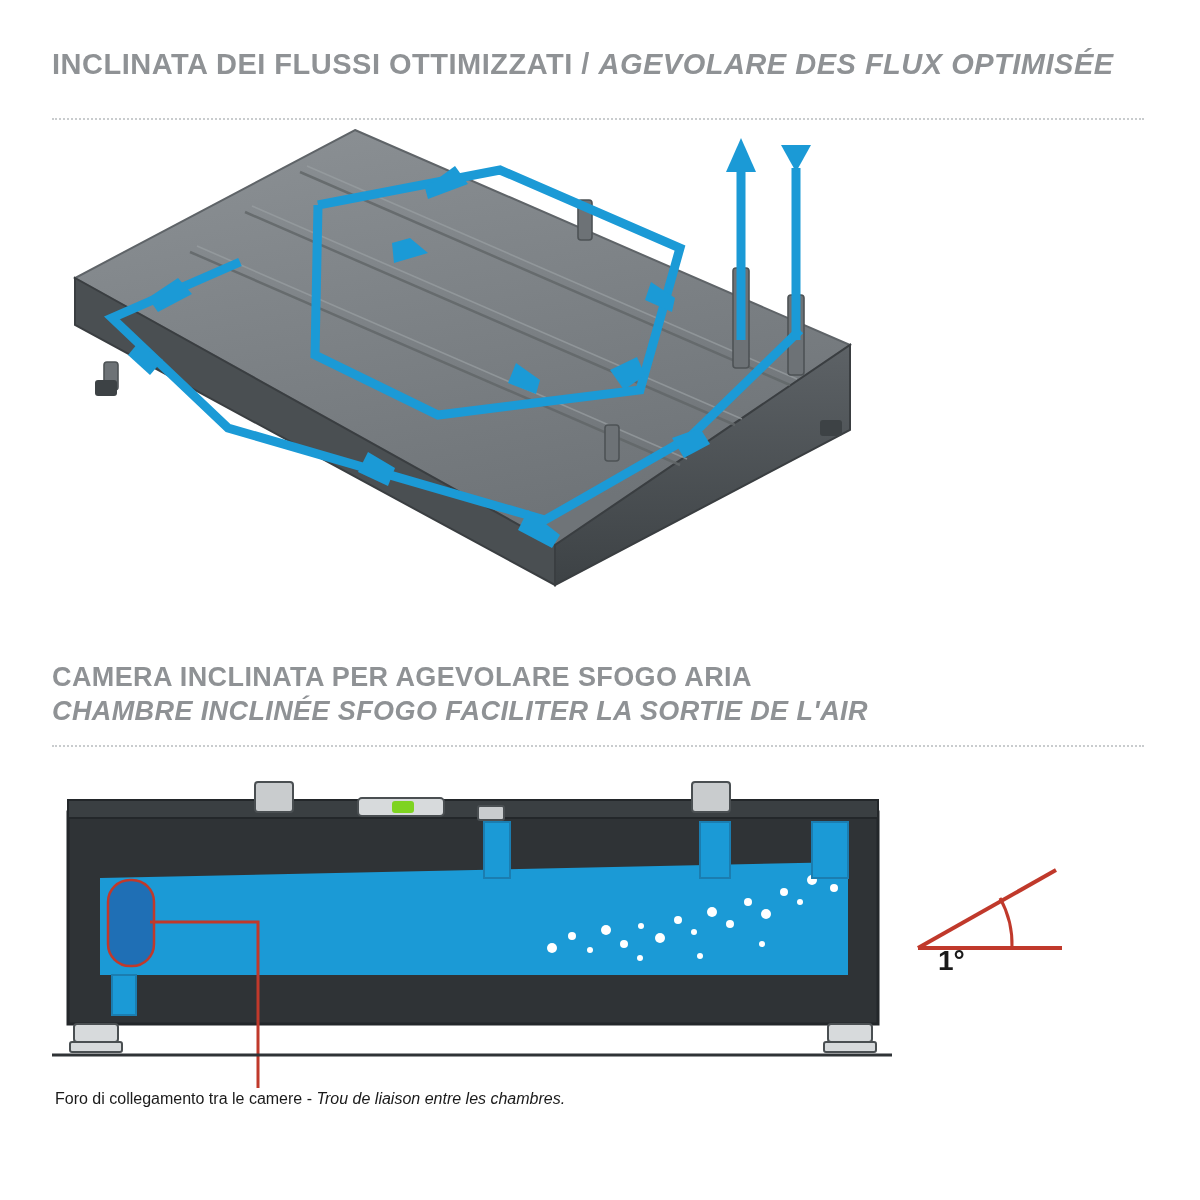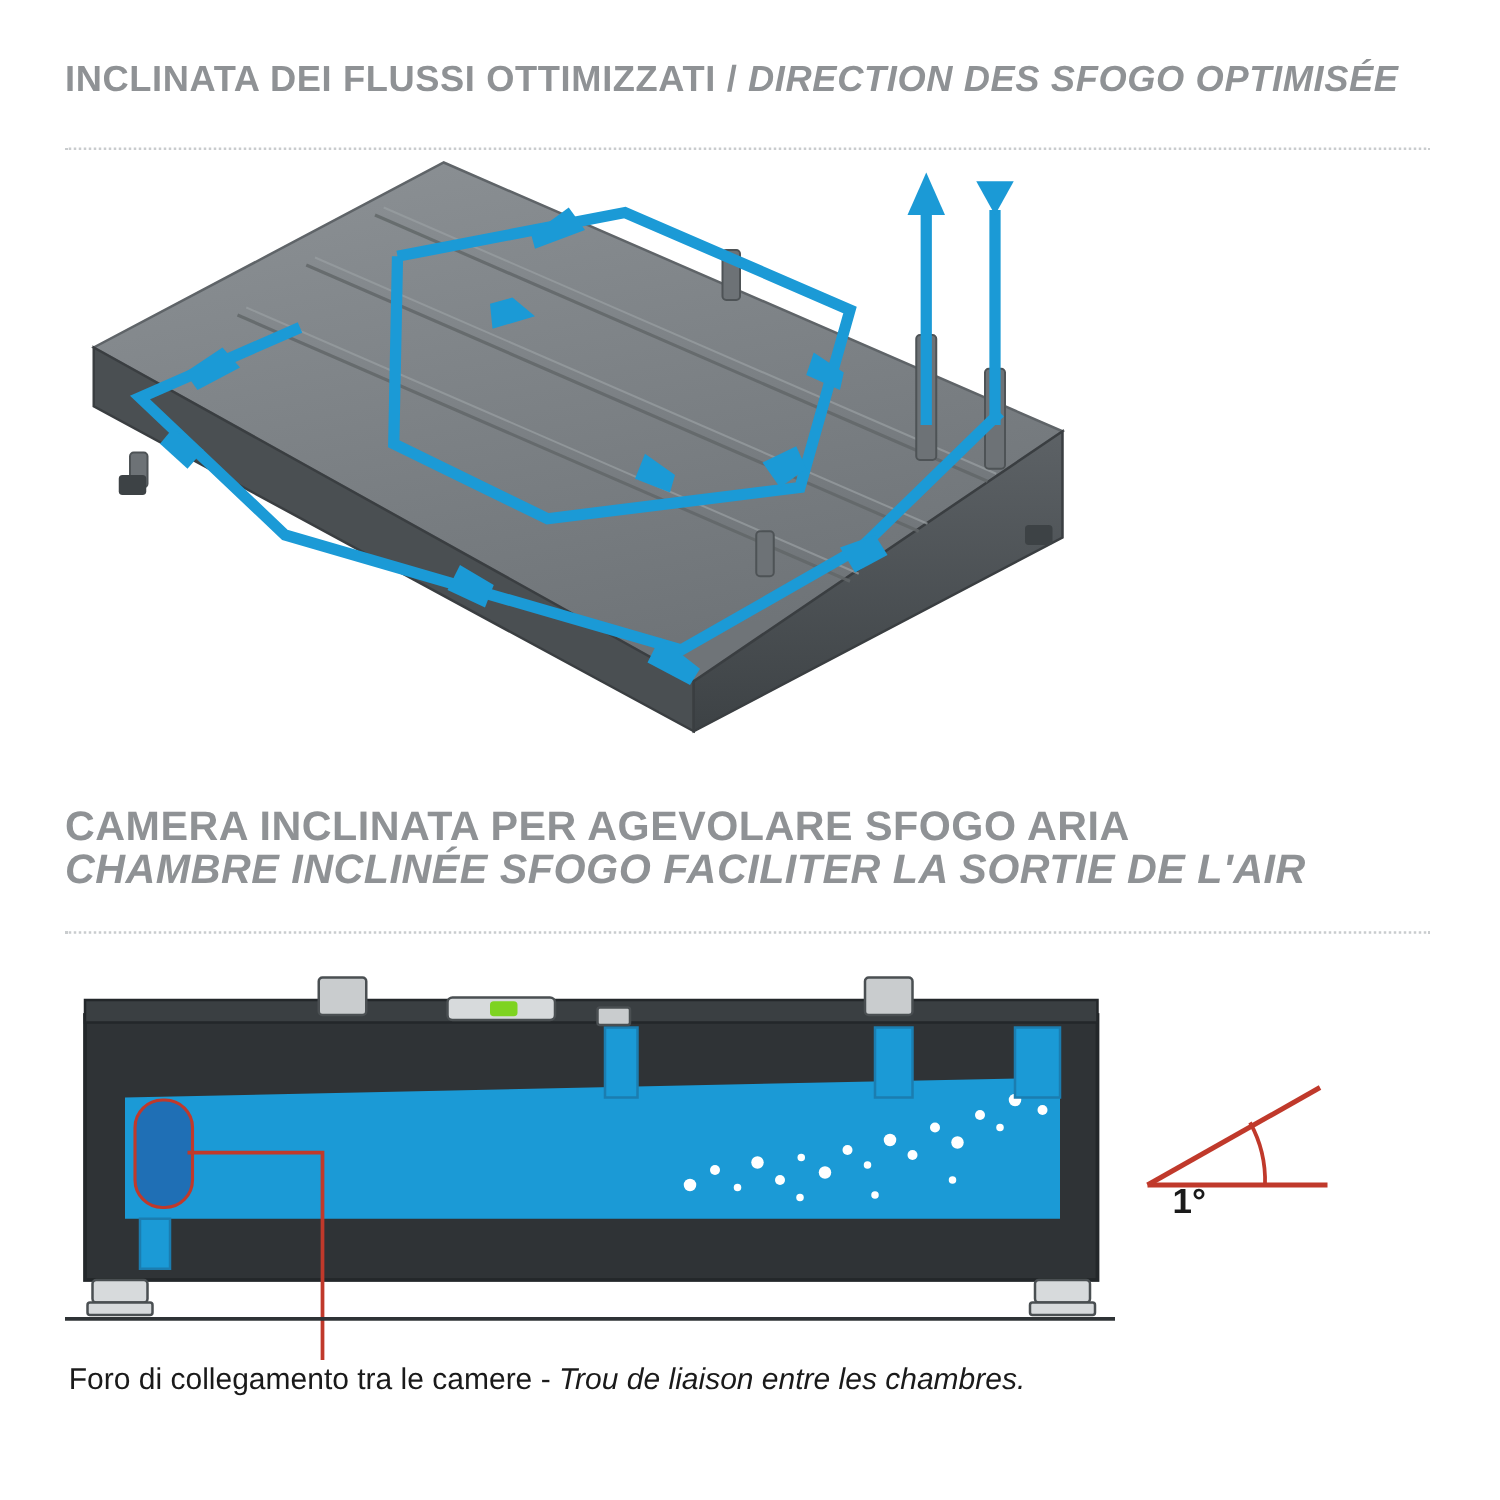--- a/index.html
+++ b/index.html
@@ -50,22 +50,22 @@
     font-weight: bold;
     font-style: italic;
     color: #7d8185;
     letter-spacing: 1px;
   }
 
   
   .sec2-title {
     position: absolute;
     left: 52px;
-    top: 644px;
-    font-size: 33px;
+    top: 660px;
+    font-size: 27px;
     font-weight: bold;
     color: #8f9295;
     line-height: 34px;
     letter-spacing: 0.4px;
     white-space: nowrap;
   }
   .sec2-title .fr { font-style: italic; }
 
   .angle-label {
     position: absolute;
@@ -73,21 +73,21 @@
     top: 945px;
     font-size: 28px;
     font-weight: bold;
     color: #1a1a1a;
   }
 
   .caption {
     position: absolute;
     left: 55px;
     top: 1090px;
-    font-size: 24px;
+    font-size: 16px;
     color: #1a1a1a;
     white-space: nowrap;
   }
   .caption .fr { font-style: italic; }
 
   svg { display: block; }
   .svg-layer {
     position: absolute;
     left: 0;
     top: 0;
@@ -97,21 +97,21 @@
   }
 </style>
 </head>
 <body>
 
 <div class="page">
 
   <div class="sec1-title">
     <span class="it">INCLINATA DEI FLUSSI OTTIMIZZATI</span>
     <span class="sep">/</span>
-    <span class="fr">DIRECTION DES SFOGO OPTIMISÉE</span>
+    <span class="fr">AGEVOLARE DES FLUX OPTIMISÉE</span>
   </div>
 
   <div class="rule rule1"></div>
 
 
   <div class="sec2-title">
     <div>CAMERA INCLINATA PER AGEVOLARE SFOGO ARIA</div>
     <div class="fr">CHAMBRE INCLINÉE SFOGO FACILITER LA SORTIE DE L'AIR</div>
   </div>
 

